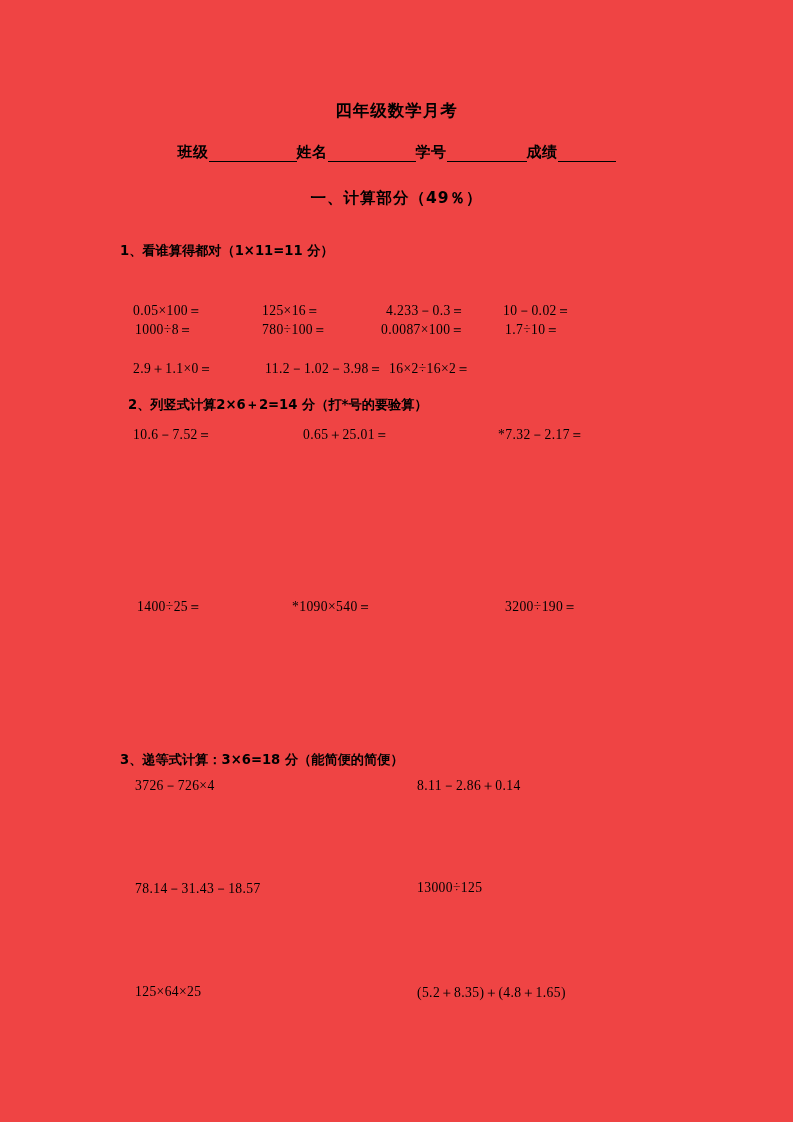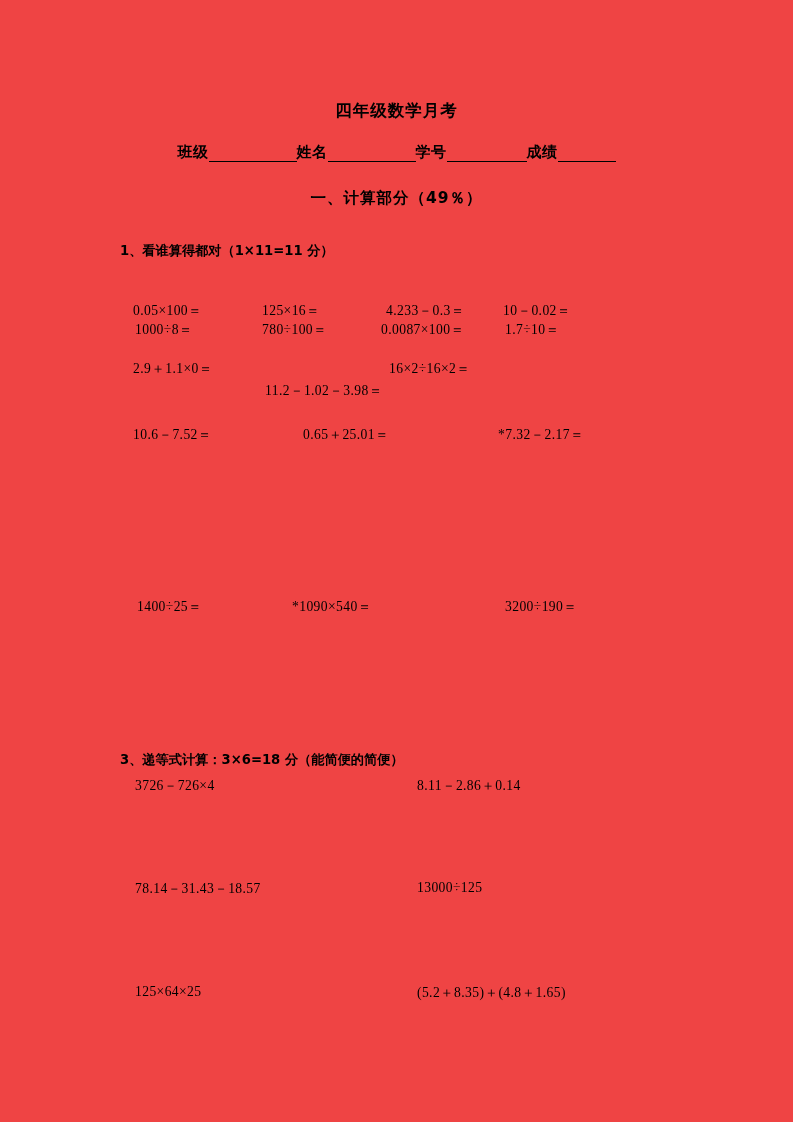--- a/index.html
+++ b/index.html
@@ -106,21 +106,21 @@
   .c2 { left: 262px; }
   .c3 { left: 386px; }
   .c4 { left: 503px; }
 
   
   .r2.c1 { left: 135px; }
   .r2.c2 { left: 262px; }
   .r2.c3 { left: 381px; }
   .r2.c4 { left: 505px; }
   .r3.c1 { left: 133px; }
-  .r3.c2 { left: 265px; margin-top: 22px; }
+  .r3.c2 { left: 265px; }
   .r3.c3 { left: 389px; }
 
   
   .q2r1 { top: 420px; margin-top: 6px; }
   .q2r2 { top: 598px; }
   .q2c1 { left: 133px; }
   .q2c2 { left: 303px; }
   .q2c3 { left: 498px; }
   .q2r2.q2c1 { left: 137px; }
   .q2r2.q2c2 { left: 292px; }
@@ -153,20 +153,21 @@
     <div class="expr r1 c3">4.233－0.3＝</div>
     <div class="expr r1 c4">10－0.02＝</div>
     <div class="expr r2 c1">1000÷8＝</div>
     <div class="expr r2 c2">780÷100＝</div>
     <div class="expr r2 c3">0.0087×100＝</div>
     <div class="expr r2 c4">1.7÷10＝</div>
     <div class="expr r3 c1">2.9＋1.1×0＝</div>
     <div class="expr r3 c2">11.2－1.02－3.98＝</div>
     <div class="expr r3 c3">16×2÷16×2＝</div>
 
+    <div class="q-head" id="q2-head">2、列竖式计算2×6＋2=14 分（打*号的要验算）</div>
     <div class="expr q2r1 q2c1">10.6－7.52＝</div>
     <div class="expr q2r1 q2c2">0.65＋25.01＝</div>
     <div class="expr q2r1 q2c3">*7.32－2.17＝</div>
     <div class="expr q2r2 q2c1">1400÷25＝</div>
     <div class="expr q2r2 q2c2">*1090×540＝</div>
     <div class="expr q2r2 q2c3">3200÷190＝</div>
 
     <div class="q-head" id="q3-head">3、递等式计算：3×6=18 分（能简便的简便）</div>
     <div class="expr q3r1 q3c1">3726－726×4</div>
     <div class="expr q3r1 q3c2">8.11－2.86＋0.14</div>

